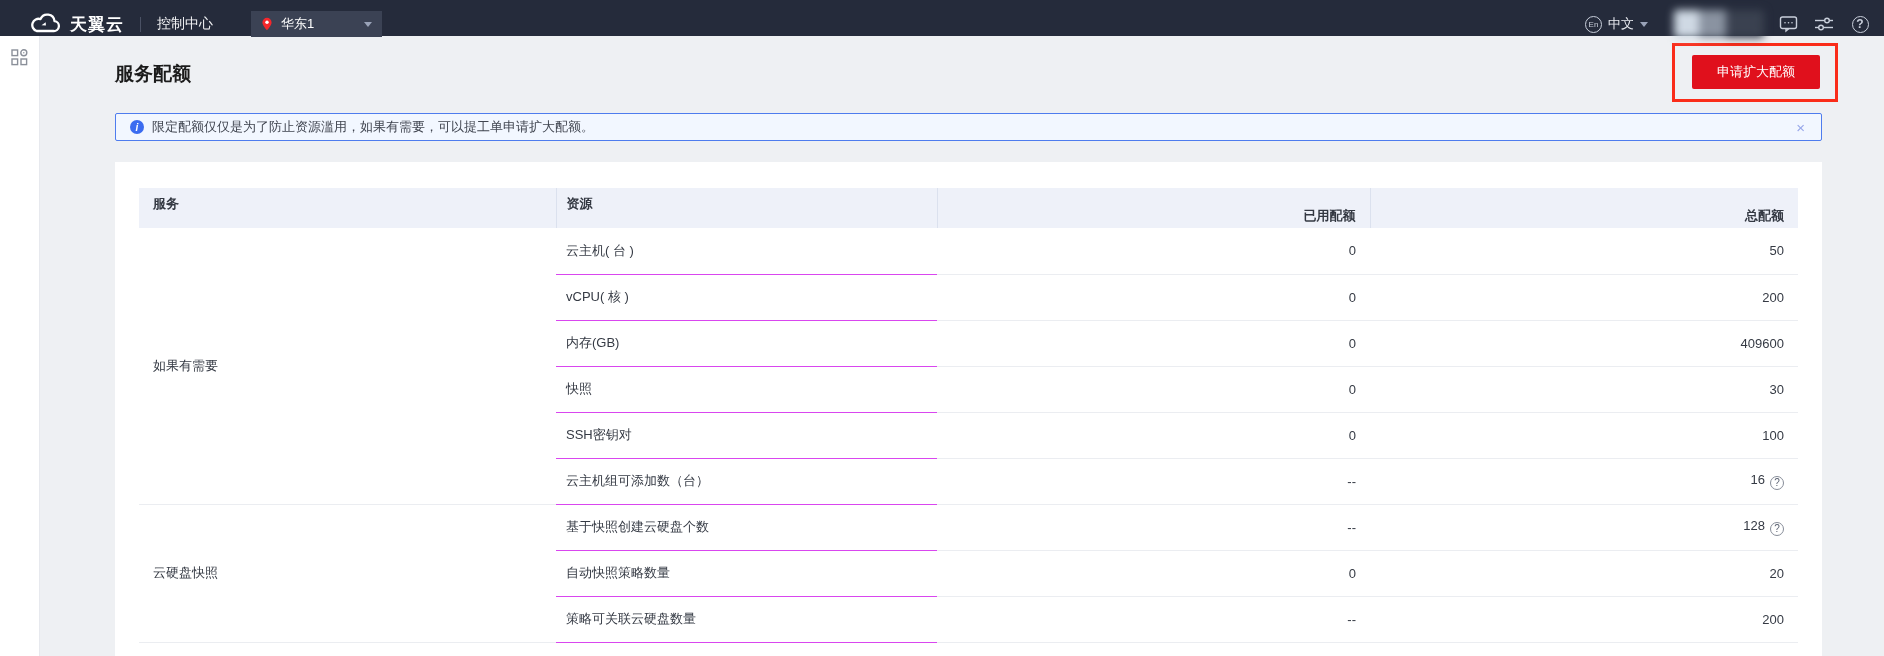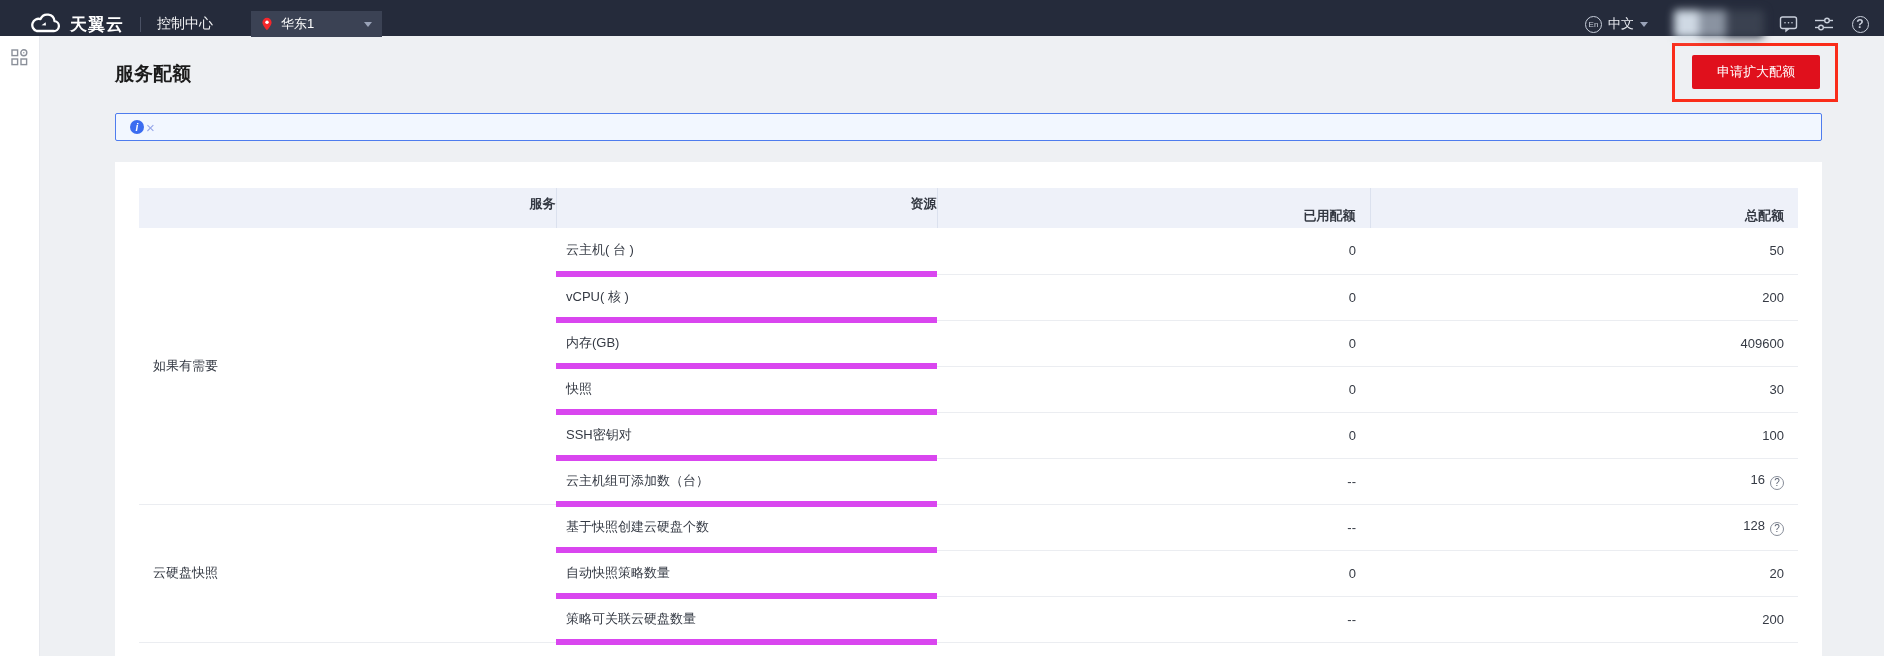--- a/index.html
+++ b/index.html
@@ -57,27 +57,27 @@
     justify-content:center; flex:none; }
   .banner-text { font-size:13px; color:#404550; margin-left:8px; flex:1; }
   .banner-close { color:#97a7ea; font-size:15px; line-height:1; cursor:pointer; padding:0 2px; }
 
   .card { position:absolute; left:75px; top:126px; width:1707px; height:540px;
     background:#ffffff; padding:26px 24px 0; }
 
   table.quota { width:100%; border-collapse:collapse; table-layout:fixed; }
   .quota col.w1 { width:417px; } .quota col.w2 { width:381px; } .quota col.w3 { width:433px; }
   .quota thead th { background:#eef1f9; height:40px; font-size:13px; font-weight:bold;
-    color:#333842; text-align:right; padding:0 0 8px 14px; }
+    color:#333842; text-align:left; padding:0 0 8px 14px; }
   .quota thead th.h2 { padding-left:10px; }
   .quota thead th.num { text-align:right; padding:16px 14px 0 0; }
   .quota thead th:not(:last-child) { border-right:1px solid #dbe1ee; }
   .quota tbody td { height:46px; font-size:13px; color:#353a44; background:#ffffff; }
   .quota td.c-service { padding-left:14px; border-bottom:1px solid #ebedf1; }
-  .quota td.c-res { padding-left:10px; border-bottom:6px solid #d946ef; }
+  .quota td.c-res { padding-left:10px; border-bottom:1px solid #d946ef; }
   .quota td.c-used, .quota td.c-total { text-align:right; padding-right:14px;
     border-bottom:1px solid #ebedf1; }
   .qicon { display:inline-block; width:14px; height:14px; margin-left:5px; border:1px solid #878d99;
     border-radius:50%; color:#596070; font-size:10px; line-height:12px; text-align:center;
     cursor:pointer; vertical-align:-2px; }
 </style>
 </head>
 <body>
 
 <div class="navbar">
@@ -149,20 +149,21 @@
 
 <div class="main">
 
   <div class="page-title">服务配额</div>
 
   <div class="annotation-box"></div>
   <button class="apply-btn">申请扩大配额</button>
 
   <div class="banner">
     <span class="info-icon">i</span>
+    <span class="banner-text">限定配额仅仅是为了防止资源滥用，如果有需要，可以提工单申请扩大配额。</span>
     <span class="banner-close">×</span>
   </div>
 
   <div class="card">
     <table class="quota">
       <colgroup>
           <col class="w1">
           <col class="w2">
           <col class="w3">
           <col>

